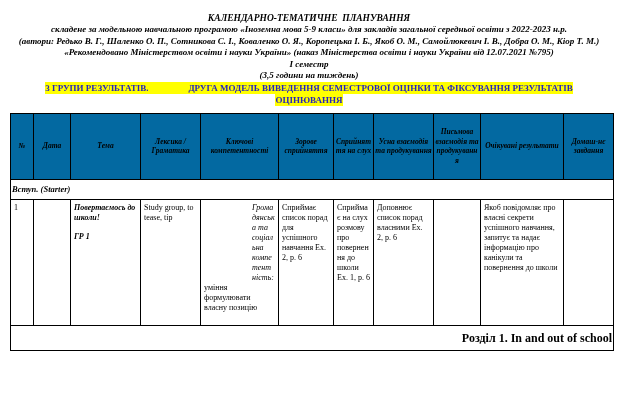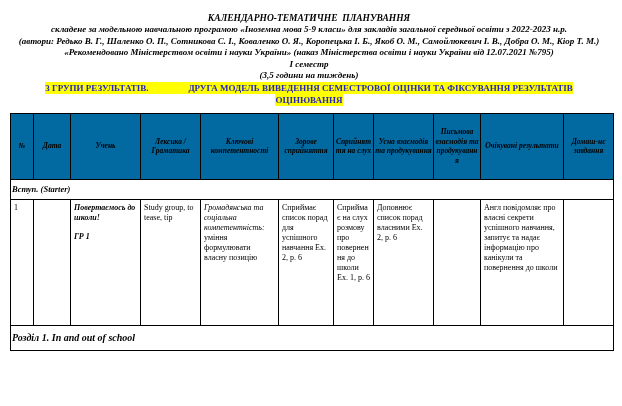--- a/index.html
+++ b/index.html
@@ -65,28 +65,28 @@
     text-align: left; vertical-align: middle;
     height: 17px;
   }
   tr.lesson-row td {
     font-size: 8px; line-height: 10px;
     text-align: left; vertical-align: top;
     padding: 3px 3px;
     height: 119px;
   }
   tr.unit-row td {
-    font-weight: bold; font-style: italic;
-    font-size: 10px; line-height: 10px;
-    text-align: left; vertical-align: middle;
+    font-weight: bold; 
+    font-size: 12px; line-height: 10px;
+    text-align: right; vertical-align: middle;
     height: 22px;
   }
   .topic-block { font-weight: bold; font-style: italic; }
   .topic-gr { margin-top: 9px; font-weight: bold; font-style: italic; }
-  .comp-italic { font-style: italic; display: block; }
+  .comp-italic { font-style: italic; display: block; margin-left: 48px; }
   .comp-rest { display: block; }
   td.outcomes-cell { text-align: justify; }
 </style>
 </head>
 <body>
 
 <div class="page">
 
   <div class="doc-header">
     <div class="hdr-title">КАЛЕНДАРНО-ТЕМАТИЧНЕ  ПЛАНУВАННЯ</div>
@@ -112,21 +112,21 @@
         <col style="width:40px">
         <col style="width:60px">
       <col style="width:47px">
         <col style="width:83px">
         <col style="width:50px">
     </colgroup>
     <tbody>
         <tr>
       <th>№</th>
       <th>Дата</th>
-      <th>Учень</th>
+      <th>Тема</th>
       <th>Лексика / Граматика</th>
       <th>Ключові компетентності</th>
       <th>Зорове сприйняття</th>
       <th>Сприйняття на слух</th>
       <th>Усна взаємодія та продукування</th>
       <th>Письмова взаємодія та продукування</th>
       <th>Очікувані результати</th>
       <th>Домаш-нє завдання</th>
     </tr>
     <tr class="section-row">
@@ -141,21 +141,21 @@
       </td>
       <td>Study group, to tease, tip</td>
       <td>
         <span class="comp-italic">Громадянська та соціальна компетентність:</span>
         <span class="comp-rest">уміння формулювати власну позицію</span>
       </td>
       <td>Сприймає список порад для успішного навчання Ex. 2, p. 6</td>
       <td>Сприймає на слух розмову про повернення до школи Ex. 1, p. 6</td>
       <td>Доповнює список порад власними Ex. 2, p. 6</td>
       <td></td>
-      <td class="outcomes-cell">Англ повідомляє про власні секрети успішного навчання, запитує та надає інформацію про канікули та повернення до школи</td>
+      <td class="outcomes-cell">Якоб повідомляє про власні секрети успішного навчання, запитує та надає інформацію про канікули та повернення до школи</td>
       <td></td>
     </tr>
     <tr class="unit-row">
       <td colspan="11">Розділ 1. In and out of school</td>
     </tr>
   </tbody>
     </table>
 
 </div>
 

